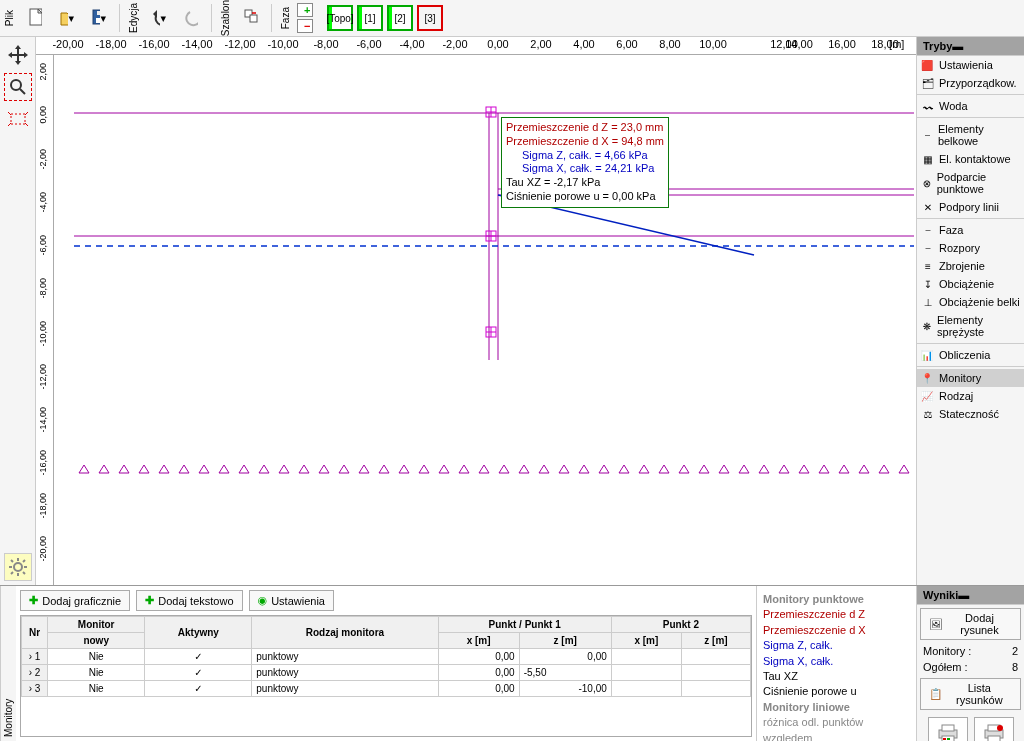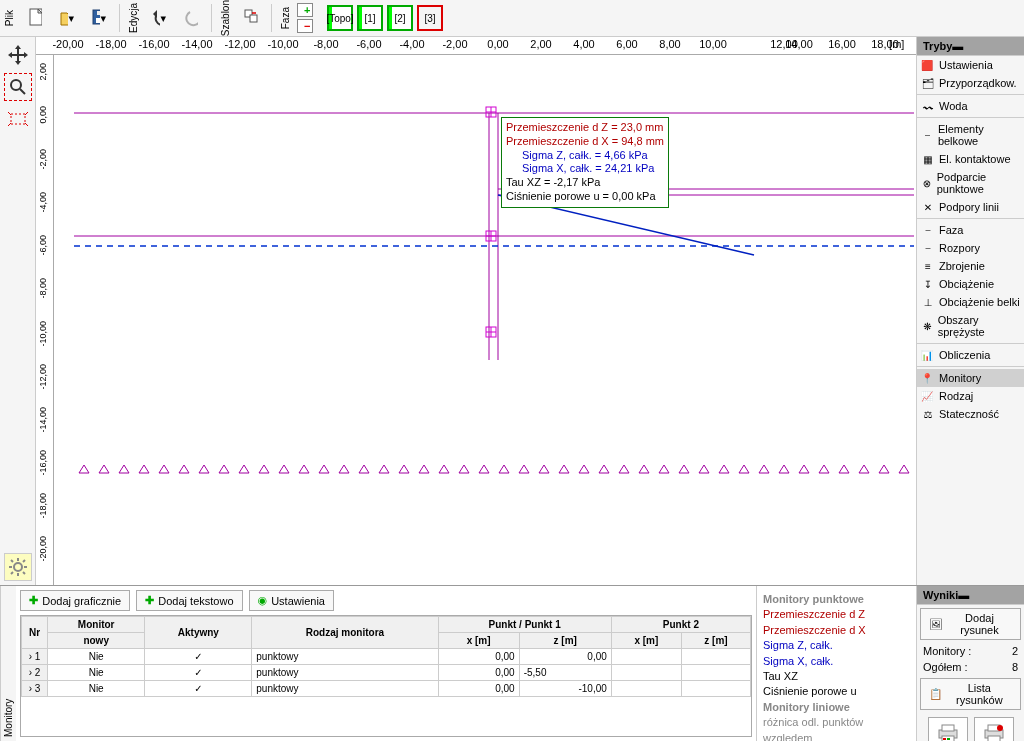--- a/index.html
+++ b/index.html
@@ -266,21 +266,21 @@
         <div class="mode-item">
           <span class="icon-sq">↧</span>
           <span>Obciążenie</span>
         </div>
         <div class="mode-item">
           <span class="icon-sq">⊥</span>
           <span>Obciążenie belki</span>
         </div>
         <div class="mode-item">
           <span class="icon-sq">❋</span>
-          <span>Obszary sprężyste</span>
+          <span>Elementy sprężyste</span>
         </div>
         <div class="mode-sep"></div>
         <div class="mode-item">
           <span class="icon-sq">📊</span>
           <span>Obliczenia</span>
         </div>
         <div class="mode-sep"></div>
         <div class="mode-item sel">
           <span class="icon-sq">📍</span>
           <span>Monitory</span>

